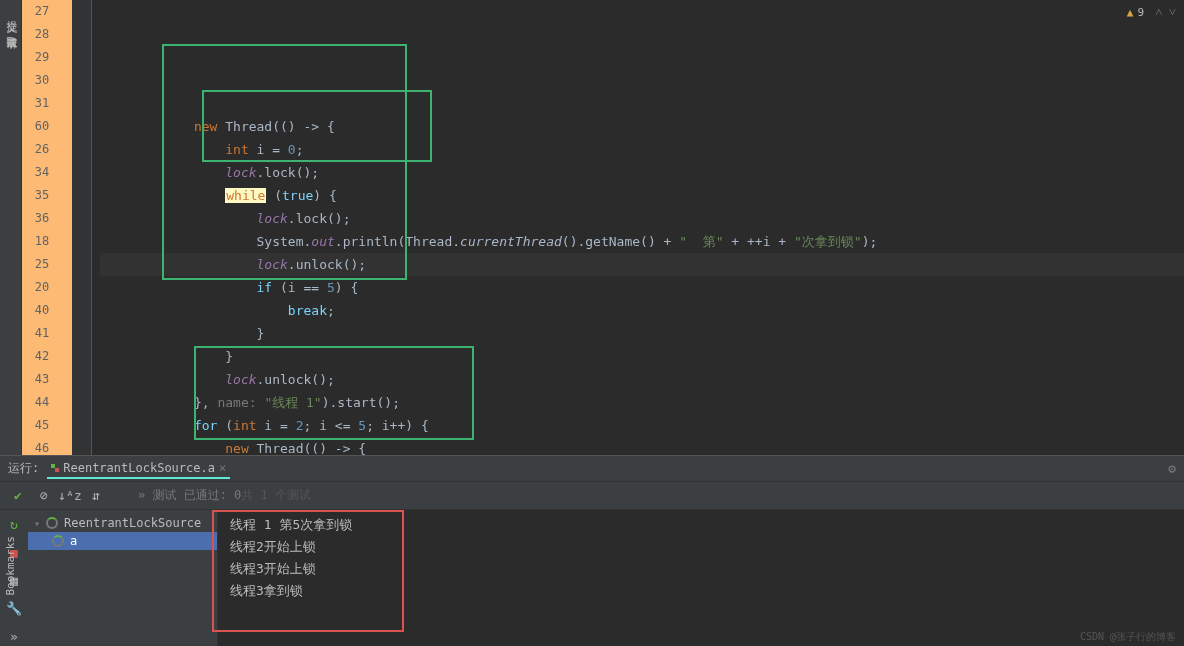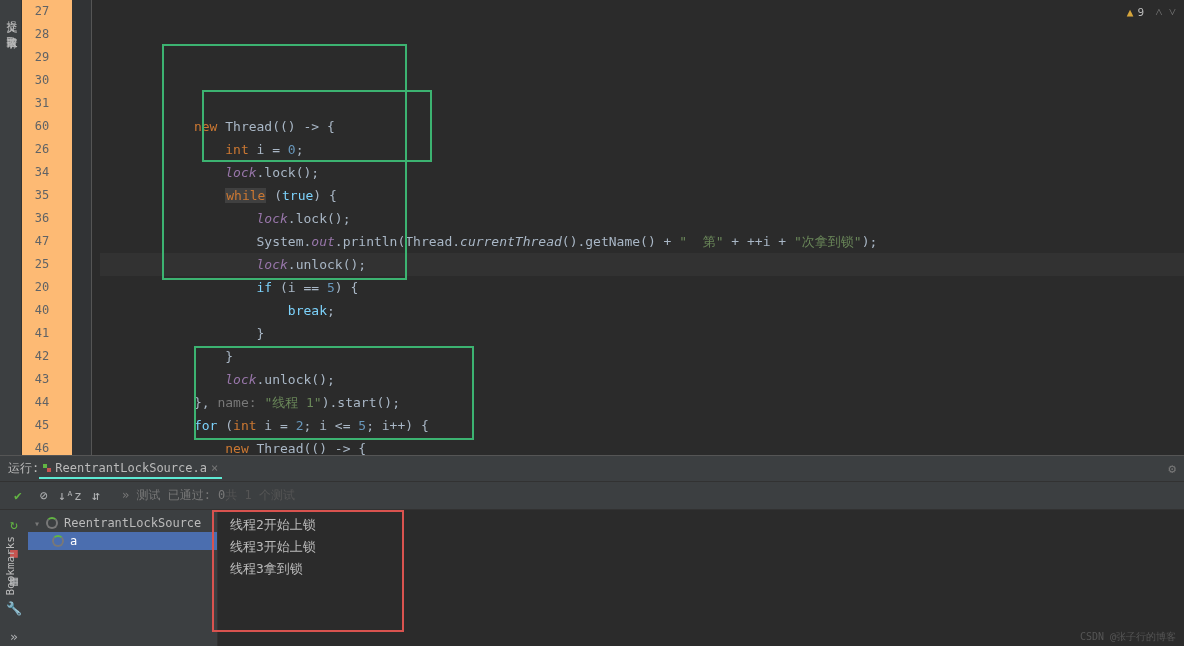--- a/index.html
+++ b/index.html
@@ -57,21 +57,21 @@
   padding-left: 8px;
   line-height: 23px;
   position: relative;
   white-space: pre;
 }
 .code-line { height: 23px; }
 .code-line.highlight { background: #323232; }
 .kw-new { color: #cc7832; }
 .kw-type { color: #cc7832; }
 .kw-ctrl { color: #7dd3fc; }
-.kw-hl { background: #404040; color: #cc7832; padding: 0 1px; }
+.kw-hl { background: #fef9c3; color: #cc7832; padding: 0 1px; }
 .ident { color: #a9b7c6; }
 .num { color: #6897bb; }
 .str { color: #6a8759; }
 .field { color: #9876aa; font-style: italic; }
 .static-field { color: #9876aa; font-style: italic; }
 .param-name { color: #787878; }
 .method-italic { font-style: italic; }
 .strike { text-decoration: line-through; }
 .green-box {
   position: absolute;
@@ -111,20 +111,21 @@
   display: flex;
   flex-direction: column;
 }
 .tab-bar {
   height: 26px;
   display: flex;
   align-items: center;
   background: #3c3f41;
   border-bottom: 1px solid #323232;
   padding: 0 8px;
+  gap: 8px;
 }
 .run-label { color: #bbbbbb; font-size: 12px; }
 .tab-active {
   display: flex;
   align-items: center;
   gap: 4px;
   color: #bbbbbb;
   font-size: 12px;
   border-bottom: 2px solid #5eead4;
   padding: 2px 4px;
@@ -166,21 +167,21 @@
   display: flex;
   align-items: center;
   justify-content: center;
   color: #afb1b3;
   cursor: pointer;
   border-radius: 3px;
 }
 .test-summary {
   color: #787878;
   font-size: 12px;
-  margin-left: 12px;
+  margin-left: 28px;
 }
 .run-content {
   flex: 1;
   display: flex;
 }
 .side-icons {
   width: 28px;
   background: #3c3f41;
   display: flex;
   flex-direction: column;
@@ -259,21 +260,21 @@
       <div class="gutter-line">27</div>
       <div class="gutter-line">28</div>
       <div class="gutter-line">29</div>
       <div class="gutter-line">30</div>
       <div class="gutter-line">31</div>
       <div class="gutter-line">60</div>
       <div class="gutter-line">26</div>
       <div class="gutter-line">34</div>
       <div class="gutter-line">35</div>
       <div class="gutter-line">36</div>
-      <div class="gutter-line">47</div>
+      <div class="gutter-line">18</div>
       <div class="gutter-line">25</div>
       <div class="gutter-line">20</div>
       <div class="gutter-line">40</div>
       <div class="gutter-line">41</div>
       <div class="gutter-line">42</div>
       <div class="gutter-line">43</div>
       <div class="gutter-line">44</div>
       <div class="gutter-line">45</div>
       <div class="gutter-line">46</div>
     </div>
@@ -326,20 +327,21 @@
         <span class="spinner"></span>
         <span>ReentrantLockSource</span>
       </div>
       <div class="tree-item selected" style="padding-left:24px;">
         <span class="spinner"></span>
         <span>a</span>
       </div>
     </div>
     <div class="output-panel" id="output">
       <div class="red-box" style="left:-6px;top:0px;width:192px;height:122px;"></div>
+    <div>线程 1  第5次拿到锁</div>
         <div>线程2开始上锁</div>
         <div>线程3开始上锁</div>
         <div>线程3拿到锁</div>
       </div>
   </div>
 </div>
 
 <div class="bookmarks-lbl">Bookmarks</div>
 <div class="watermark">CSDN @张子行的博客</div>
 

